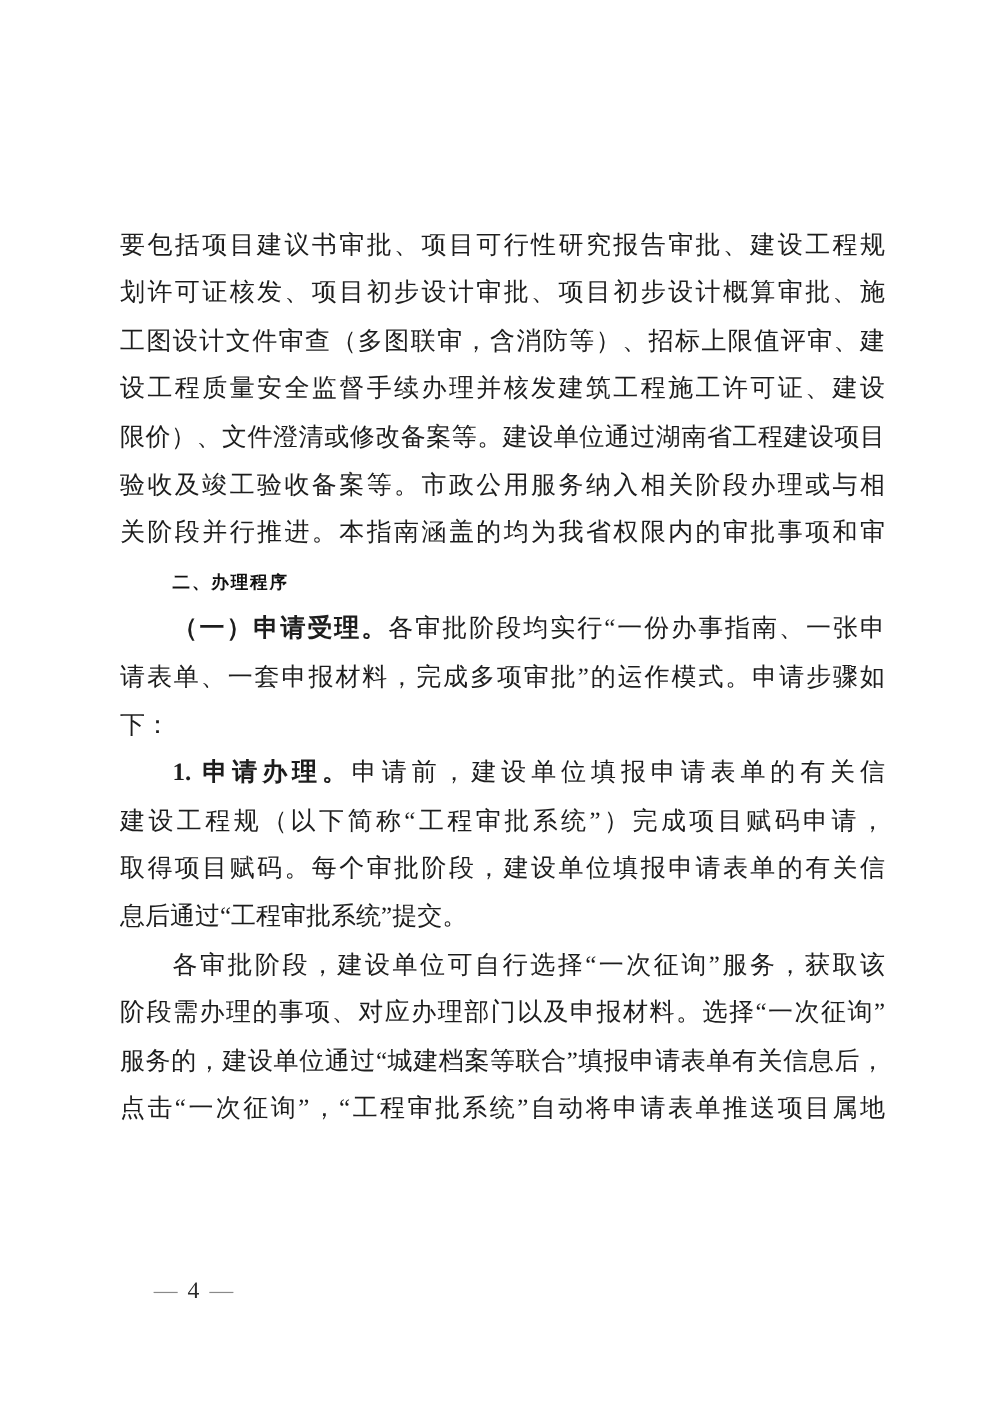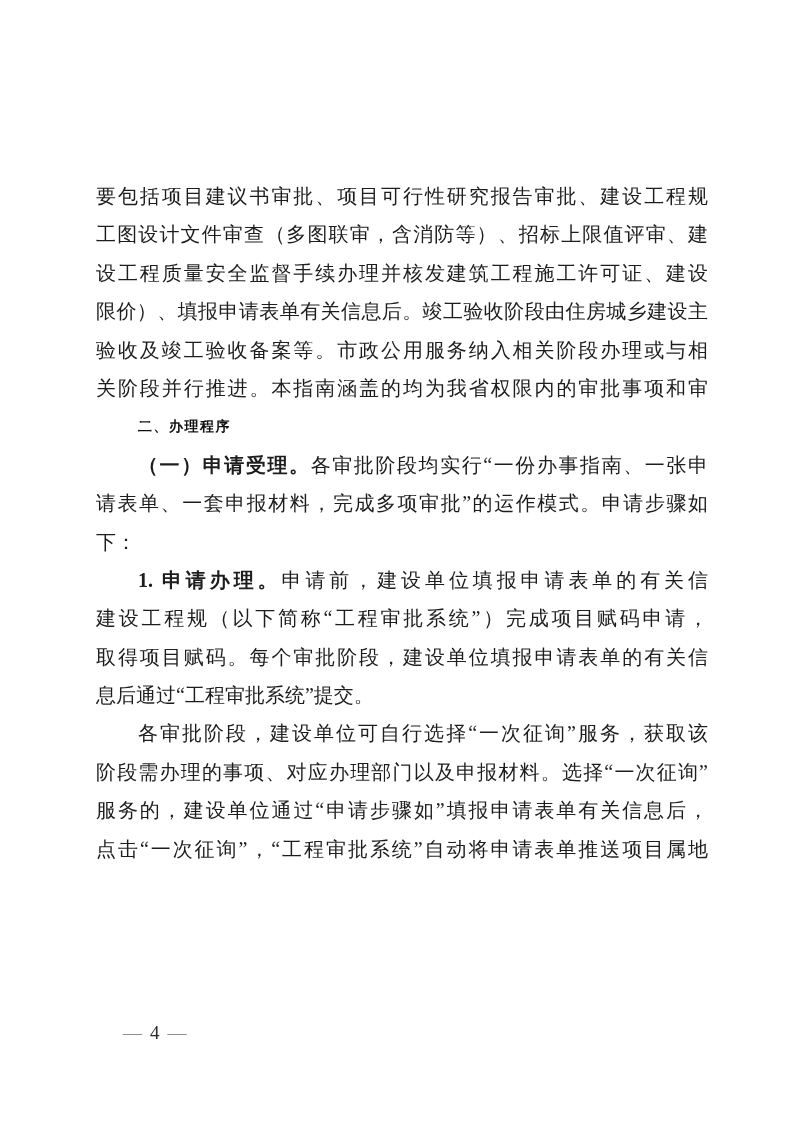--- a/index.html
+++ b/index.html
@@ -66,36 +66,37 @@
     margin: 0 8px;
   }
 </style>
 </head>
 <body>
 
 <div class="page">
 
   <div class="text-block" id="lines-host">
       <div class="line"><span>要包括项目建议书审批、项目可行性研究报告审批、建设工程规</span></div>
+      <div class="line"><span>划许可证核发、项目初步设计审批、项目初步设计概算审批、施</span></div>
       <div class="line"><span>工图设计文件审查（多图联审，含消防等）、招标上限值评审、建</span></div>
       <div class="line"><span>设工程质量安全监督手续办理并核发建筑工程施工许可证、建设</span></div>
-      <div class="line"><span>限价）、填报申请表单有关信息后。竣工验收阶段由住房城乡建设主</span></div>
+      <div class="line"><span>限价）、文件澄清或修改备案等。建设单位通过湖南省工程建设项目</span></div>
       <div class="line"><span>验收及竣工验收备案等。市政公用服务纳入相关阶段办理或与相</span></div>
       <div class="line"><span>关阶段并行推进。本指南涵盖的均为我省权限内的审批事项和审</span></div>
       <div class="line heading indent jend"><span class="b">二、办理程序</span></div>
       <div class="line indent"><span class="b">（一）申请受理。</span><span>各审批阶段均实行“一份办事指南、一张申</span></div>
       <div class="line"><span>请表单、一套申报材料，完成多项审批”的运作模式。申请步骤如</span></div>
       <div class="line jend"><span>下：</span></div>
       <div class="line indent"><span class="b">1. 申请办理。</span><span>申请前，建设单位填报申请表单的有关信</span></div>
       <div class="line"><span>建设工程规（以下简称“工程审批系统”）完成项目赋码申请，</span></div>
       <div class="line"><span>取得项目赋码。每个审批阶段，建设单位填报申请表单的有关信</span></div>
       <div class="line jend"><span>息后通过“工程审批系统”提交。</span></div>
       <div class="line indent"><span>各审批阶段，建设单位可自行选择“一次征询”服务，获取该</span></div>
       <div class="line"><span>阶段需办理的事项、对应办理部门以及申报材料。选择“一次征询”</span></div>
-      <div class="line"><span>服务的，建设单位通过“申请步骤如”填报申请表单有关信息后，</span></div>
+      <div class="line"><span>服务的，建设单位通过“城建档案等联合”填报申请表单有关信息后，</span></div>
       <div class="line"><span>点击“一次征询”，“工程审批系统”自动将申请表单推送项目属地</span></div>
     </div>
 
   <div class="page-number">
     <span class="dash">—</span><span class="num">4</span><span class="dash">—</span>
   </div>
 
 </div>
 
 </body></html>

